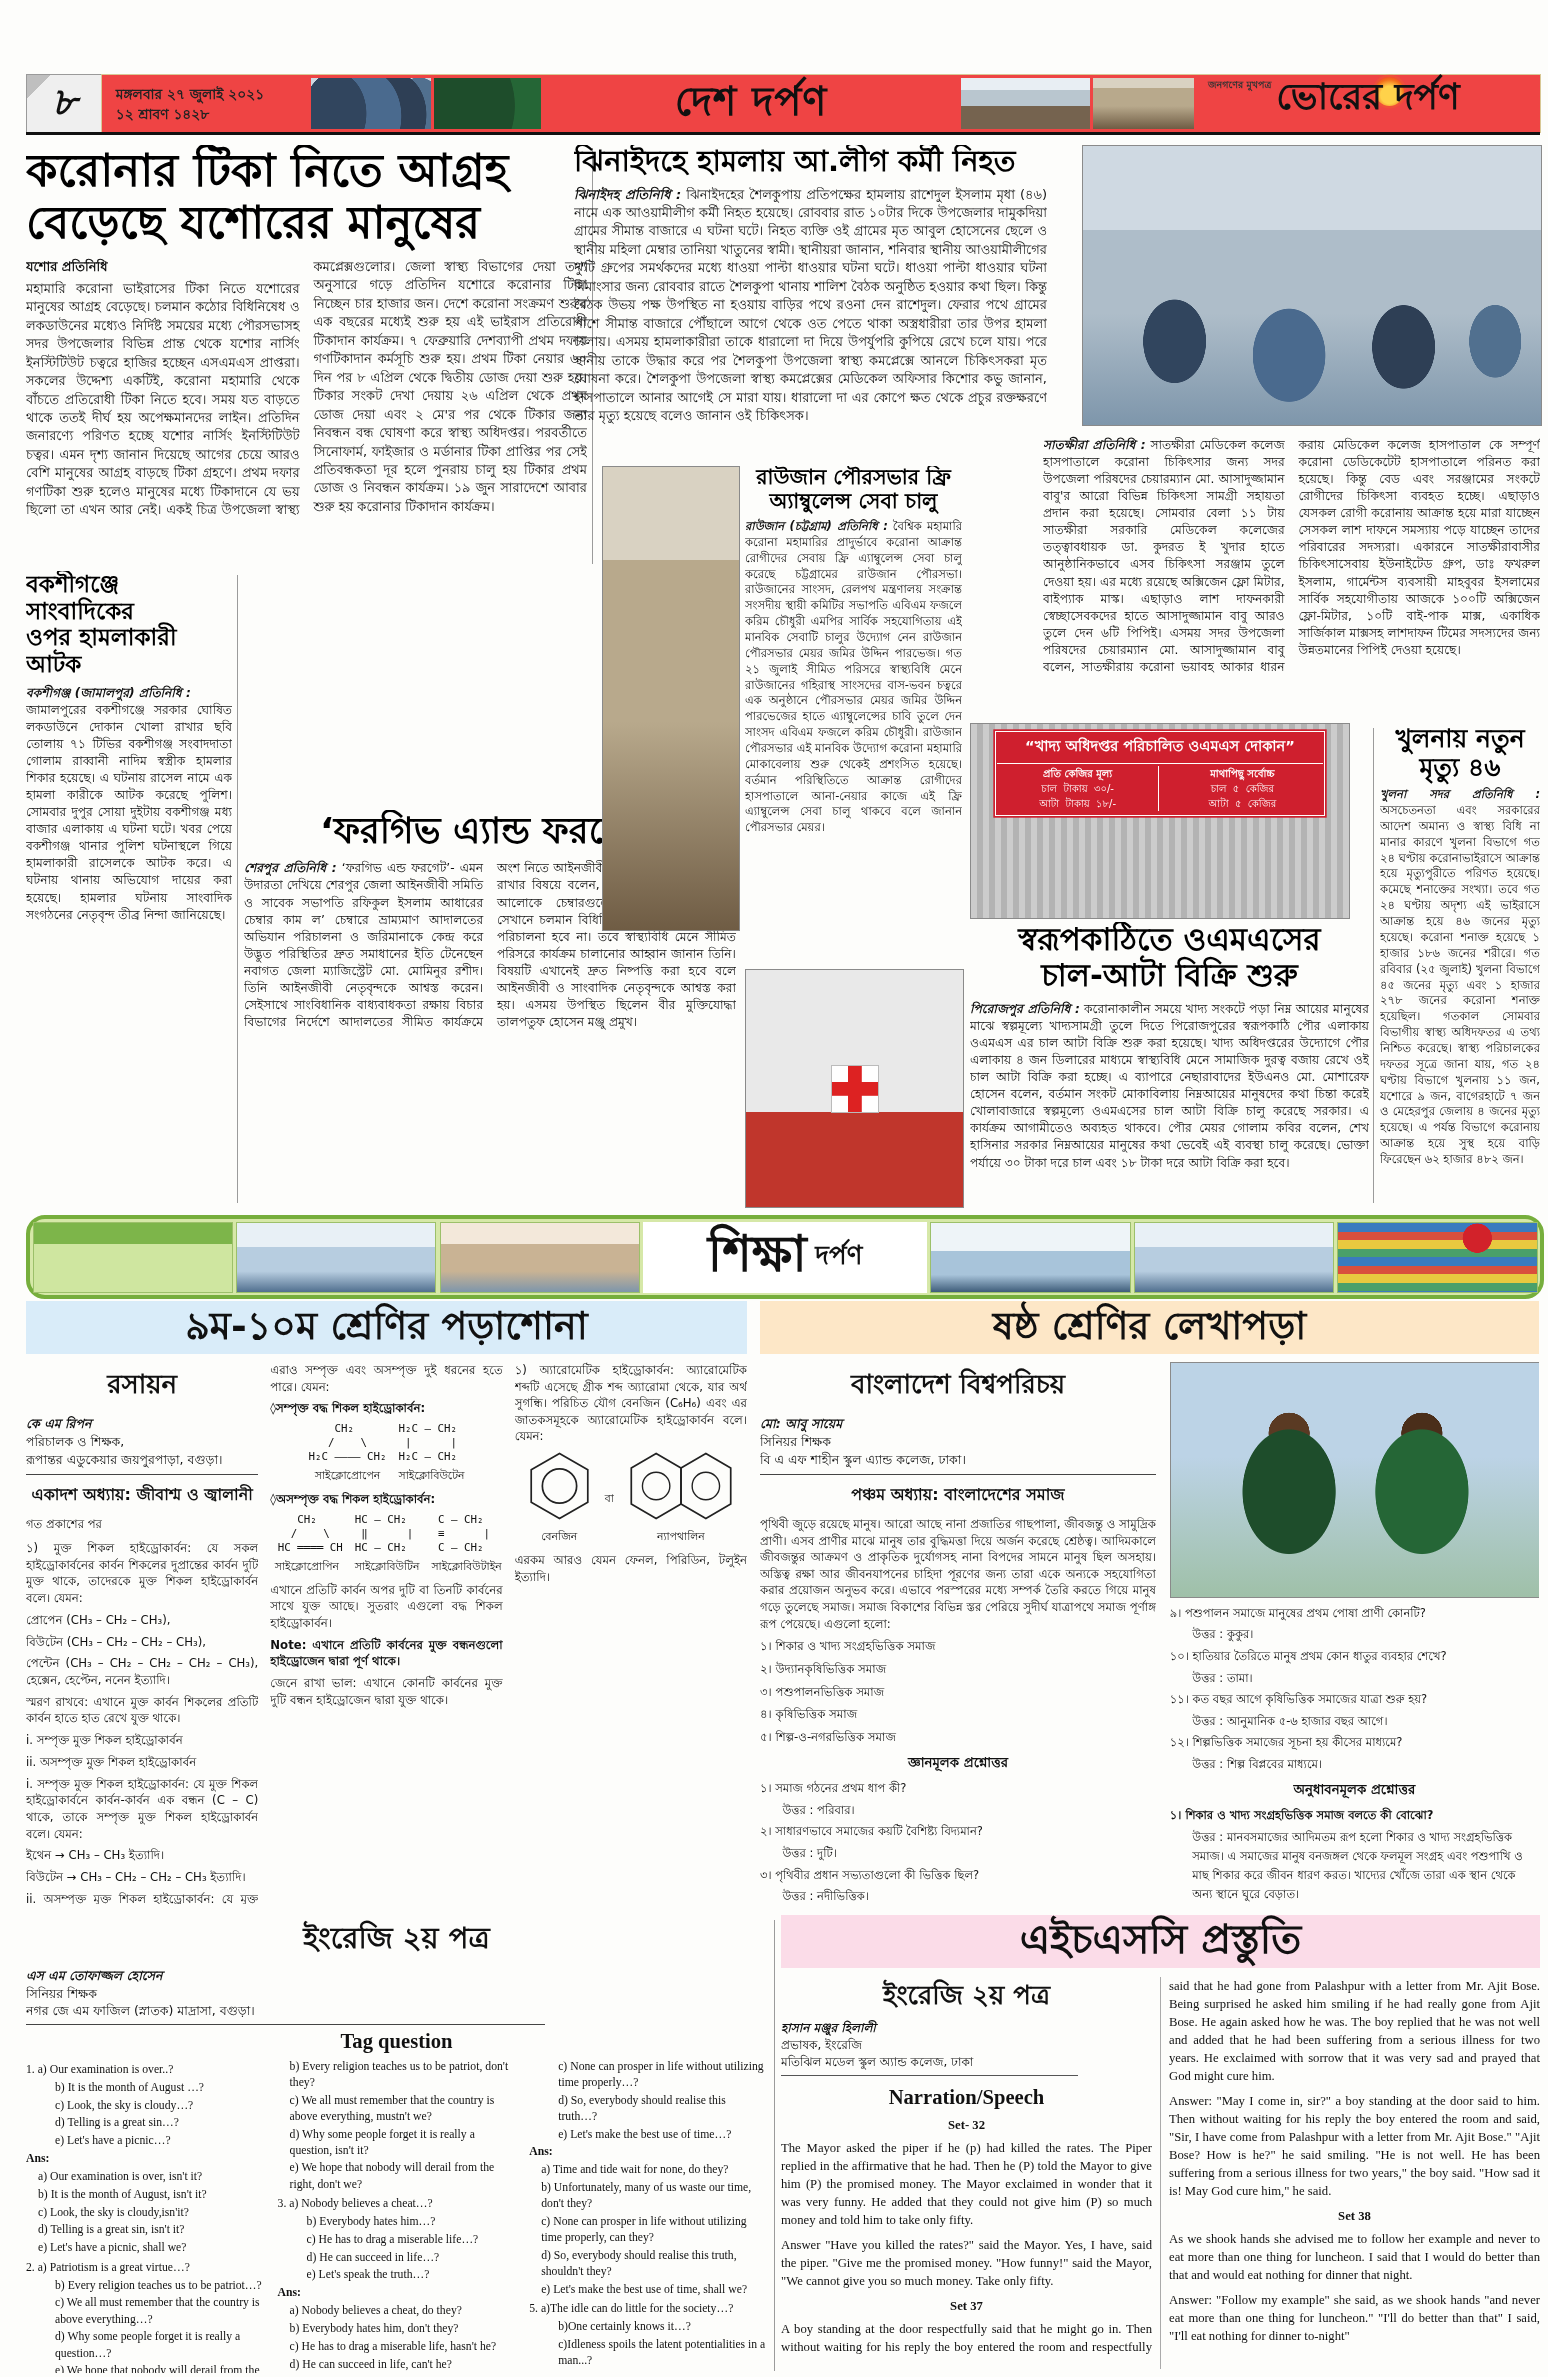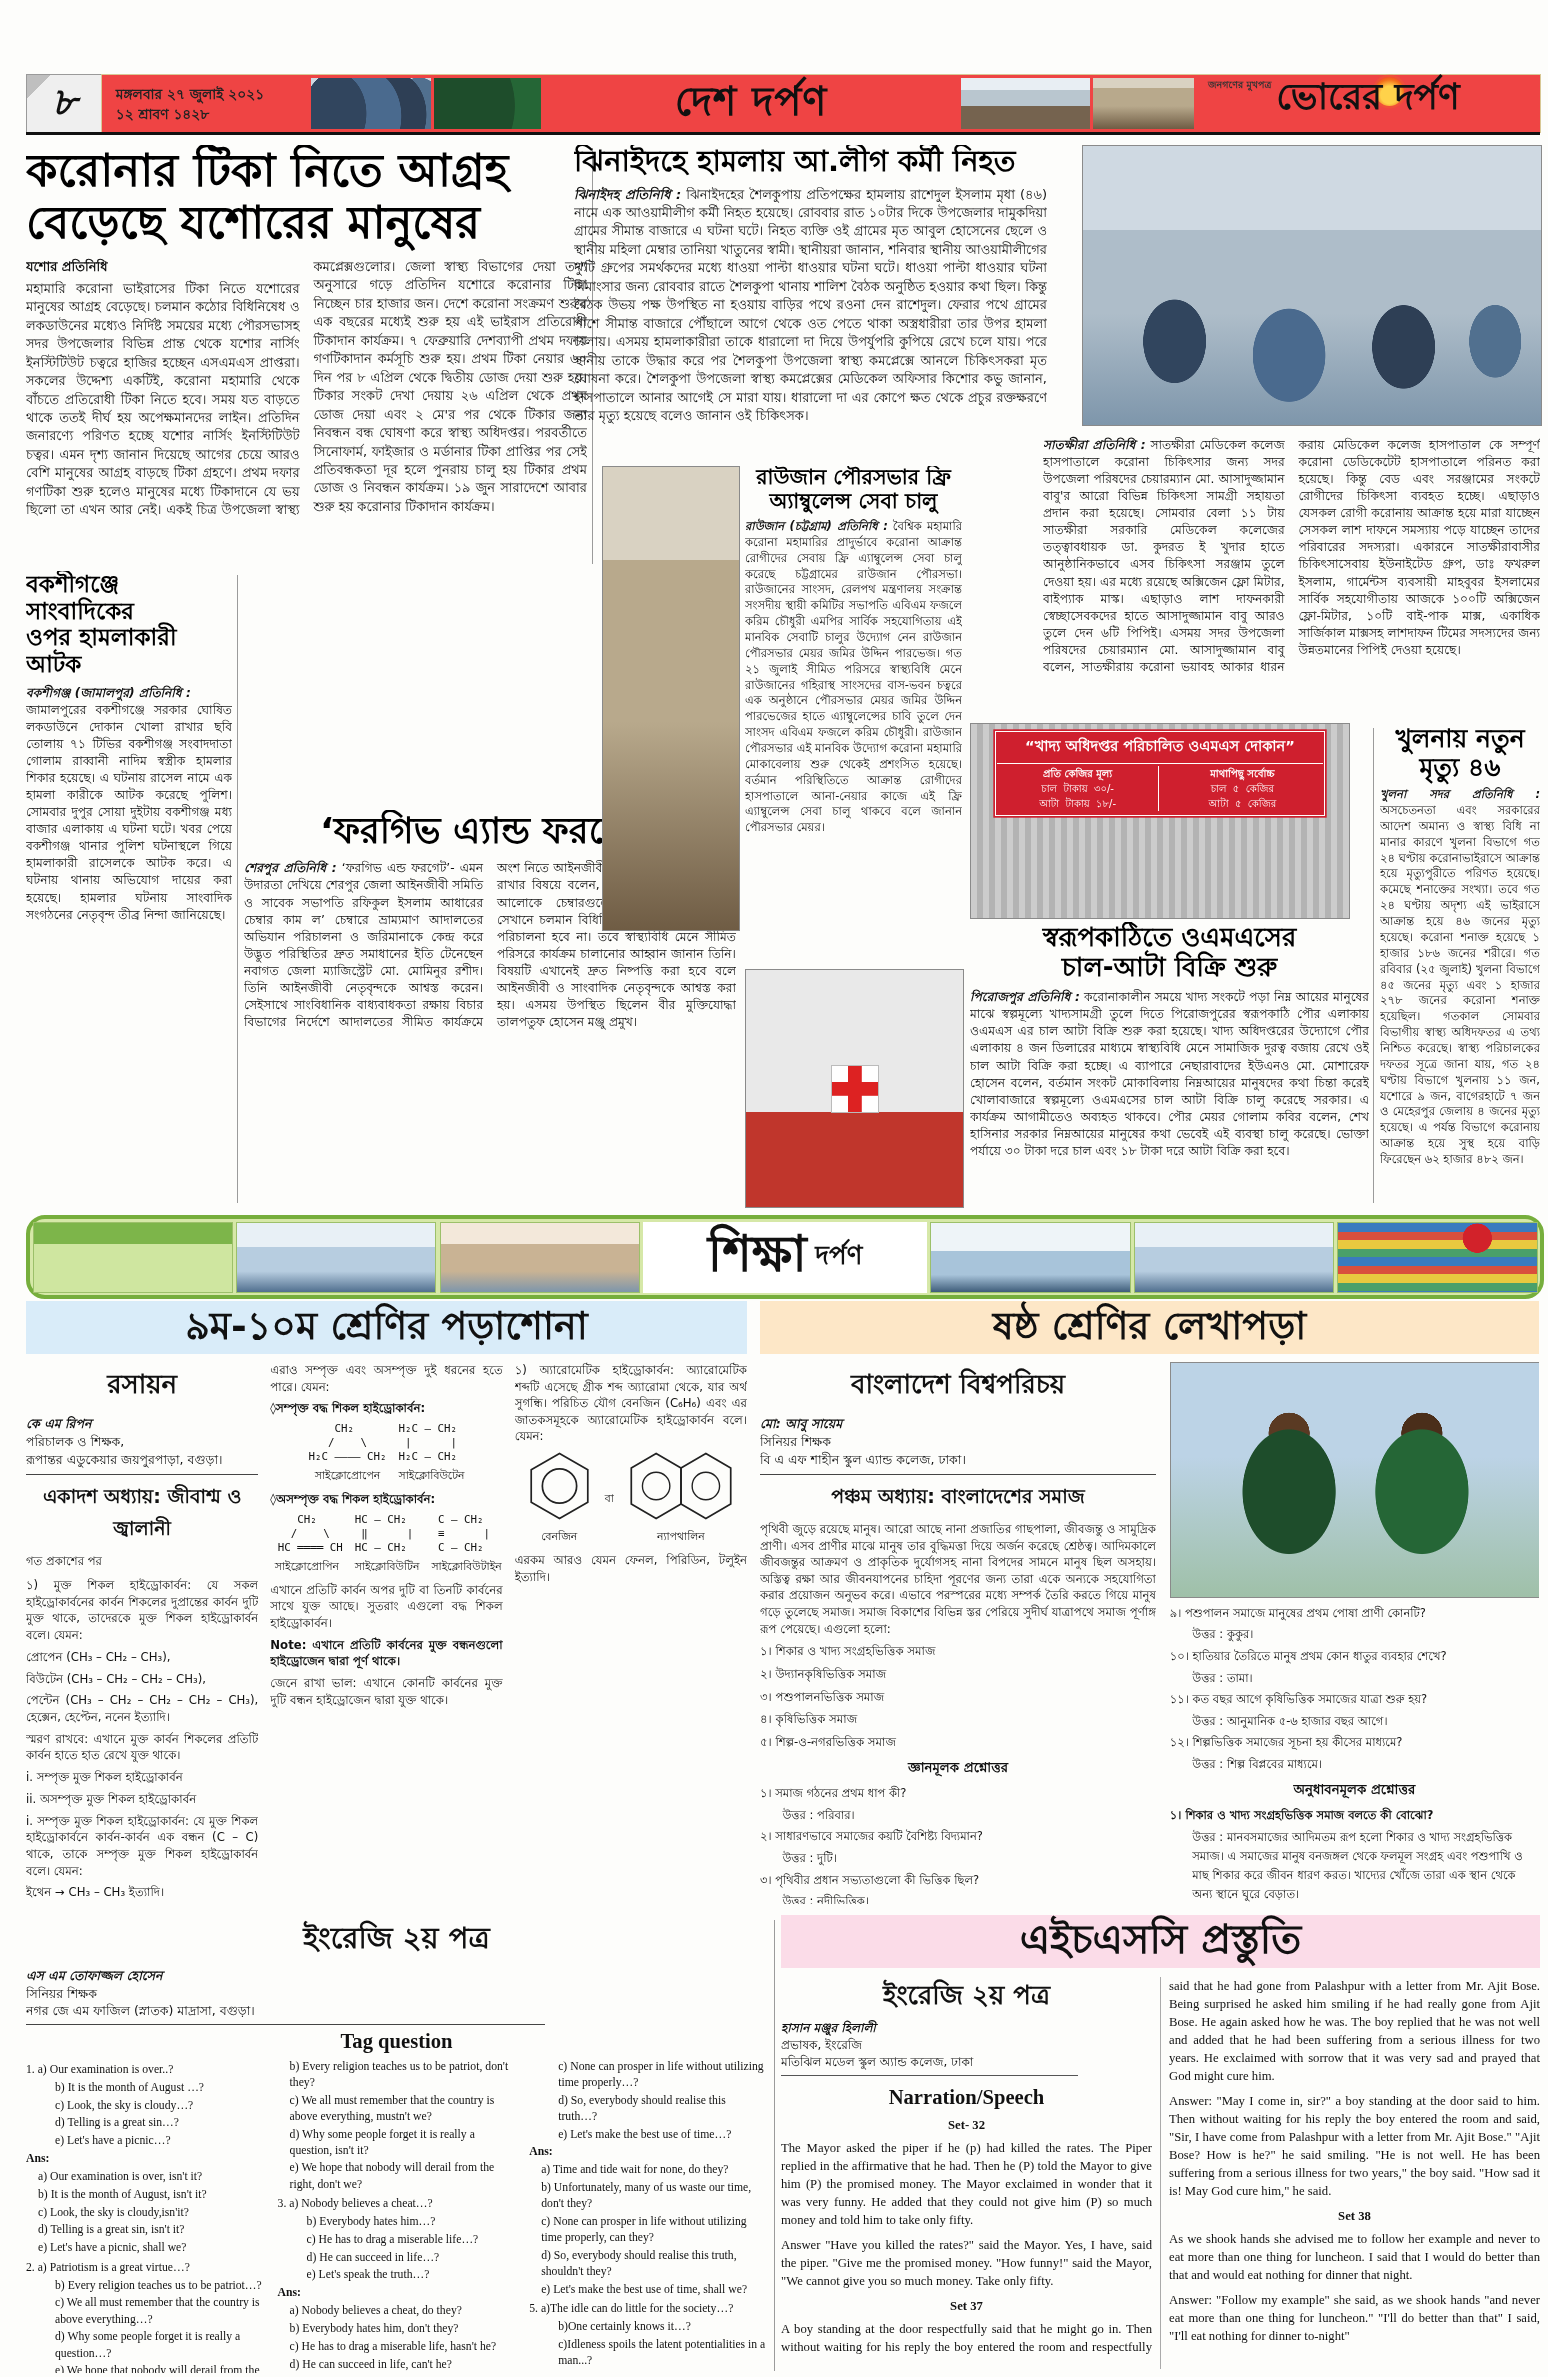--- a/index.html
+++ b/index.html
@@ -74,21 +74,21 @@
   .edu-banner .ctr{flex:0 0 284px;background:#fff;display:flex;align-items:center;justify-content:center;gap:8.6px;}
   .edu-banner .ctr .big{font-size:50px;font-weight:900;}
   .edu-banner .ctr .sml{font-size:26px;font-weight:800;}
   .secbox{display:flex;align-items:center;justify-content:center;font-size:38px;font-weight:900;}
   .bluebox{background:#d9ecf9;}
   .orangebox{background:#fde7c7;}
   .pinkbox{background:#fbdce8;font-size:40px;}
   .educol h4{text-align:center;font-size:26px;font-weight:900;margin:1.7px 0 6.9px;}
   .author{font-size:12.5px;line-height:1.45;border-bottom:1.7px solid #444;padding-bottom:5.2px;margin-bottom:6.9px;}
   .author .nm{font-weight:800;font-style:italic;}
-  .chap{text-align:center;font-weight:800;font-size:19px;margin:6.9px 0;}
+  .chap{text-align:center;font-weight:800;font-size:16px;margin:6.9px 0;}
   .cont{font-size:11.6px;margin:1.7px 0 5.2px;}
   .edu-p{font-size:11.7px;line-height:1.42;text-align:justify;margin:0 0 5.2px;}
   .figrow{display:flex;gap:12px;justify-content:center;align-items:flex-end;margin:5.2px 0;}
   .figrow pre{margin:0;font-family:"DejaVu Sans Mono",monospace;font-size:10.8px;line-height:1.3;}
   .figlab{font-size:10.8px;text-align:center;margin-top:2.6px;}
   .hexwrap{text-align:center;}
   .qa p{margin:0 0 2.6px;}
   .qa .q{font-size:11.5px;}
   .qa .a{font-size:11.5px;margin-left:22.4px;}
   .qahead{text-align:center;font-weight:800;font-size:13.3px;margin:5.2px 0;}
@@ -233,21 +233,21 @@
         <div>
           <b>মাথাপিছু সর্বোচ্চ</b>
           <pre style="margin:0;font-family:inherit;">চাল  ৫  কেজির
 আটা  ৫  কেজির</pre>
         </div>
       </div>
     </div>
   </div>
 
   <div class="abs" style="left:970px;top:922px;width:399px;height:284px;overflow:hidden;">
-    <div class="hl c" style="font-size:26px;">
+    <div class="hl c" style="font-size:31px;">
       <div>স্বরূপকাঠিতে ওএমএসের</div>
       <div>চাল-আটা বিক্রি শুরু</div>
     </div>
     <div class="abody f14" style="margin-top:6.9px;">
       <p>
         <b class="byline it">পিরোজপুর প্রতিনিধি :</b>
         <span>করোনাকালীন সময়ে খাদ্য সংকটে পড়া নিম্ন আয়ের মানুষের মাঝে স্বল্পমূল্যে খাদ্যসামগ্রী তুলে দিতে পিরোজপুরের স্বরূপকাঠি পৌর এলাকায় ওএমএস এর চাল আটা বিক্রি শুরু করা হয়েছে। খাদ্য অধিদপ্তরের উদ্যোগে পৌর এলাকায় ৪ জন ডিলারের মাধ্যমে স্বাস্থ্যবিধি মেনে সামাজিক দুরত্ব বজায় রেখে ওই চাল আটা বিক্রি করা হচ্ছে। এ ব্যাপারে নেছারাবাদের ইউএনও মো. মোশারেফ হোসেন বলেন, বর্তমান সংকট মোকাবিলায় নিম্নআয়ের মানুষদের কথা চিন্তা করেই খোলাবাজারে স্বল্পমূল্যে ওএমএসের চাল আটা বিক্রি চালু করেছে সরকার। এ কার্যক্রম আগামীতেও অব্যহত থাকবে। পৌর মেয়র গোলাম কবির বলেন, শেখ হাসিনার সরকার নিম্নআয়ের মানুষের কথা ভেবেই এই ব্যবস্থা চালু করেছে। ভোক্তা পর্যায়ে ৩০ টাকা দরে চাল এবং ১৮ টাকা দরে আটা বিক্রি করা হবে।</span>
       </p>
     </div>
   </div>

